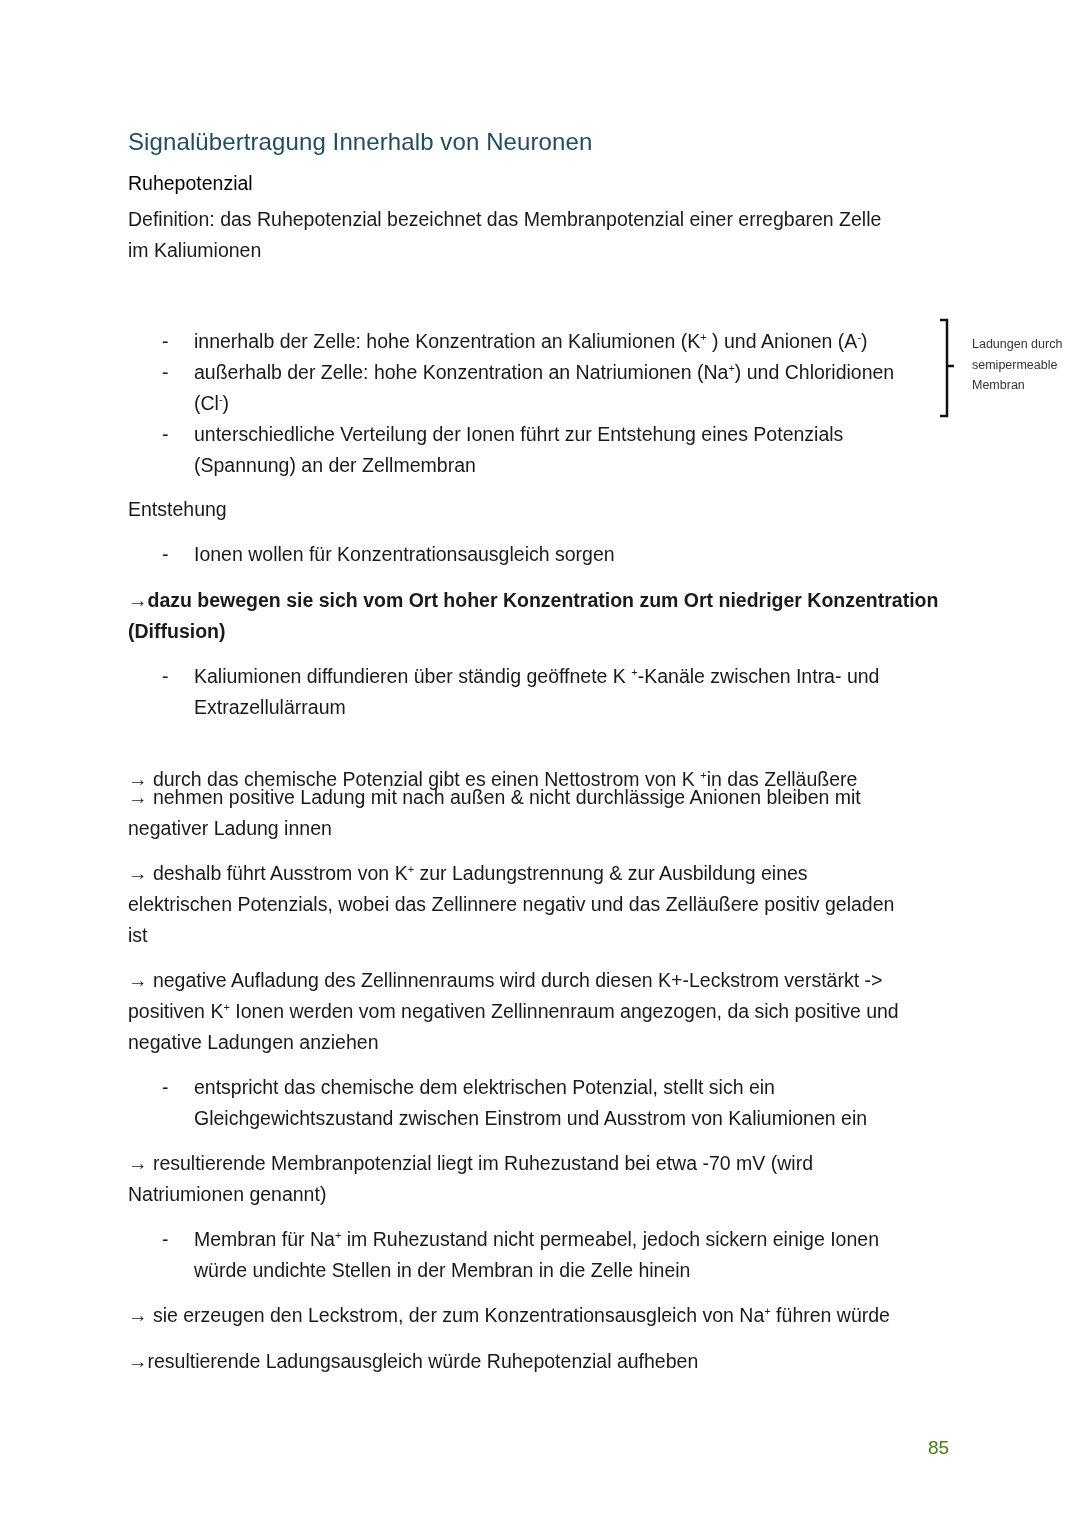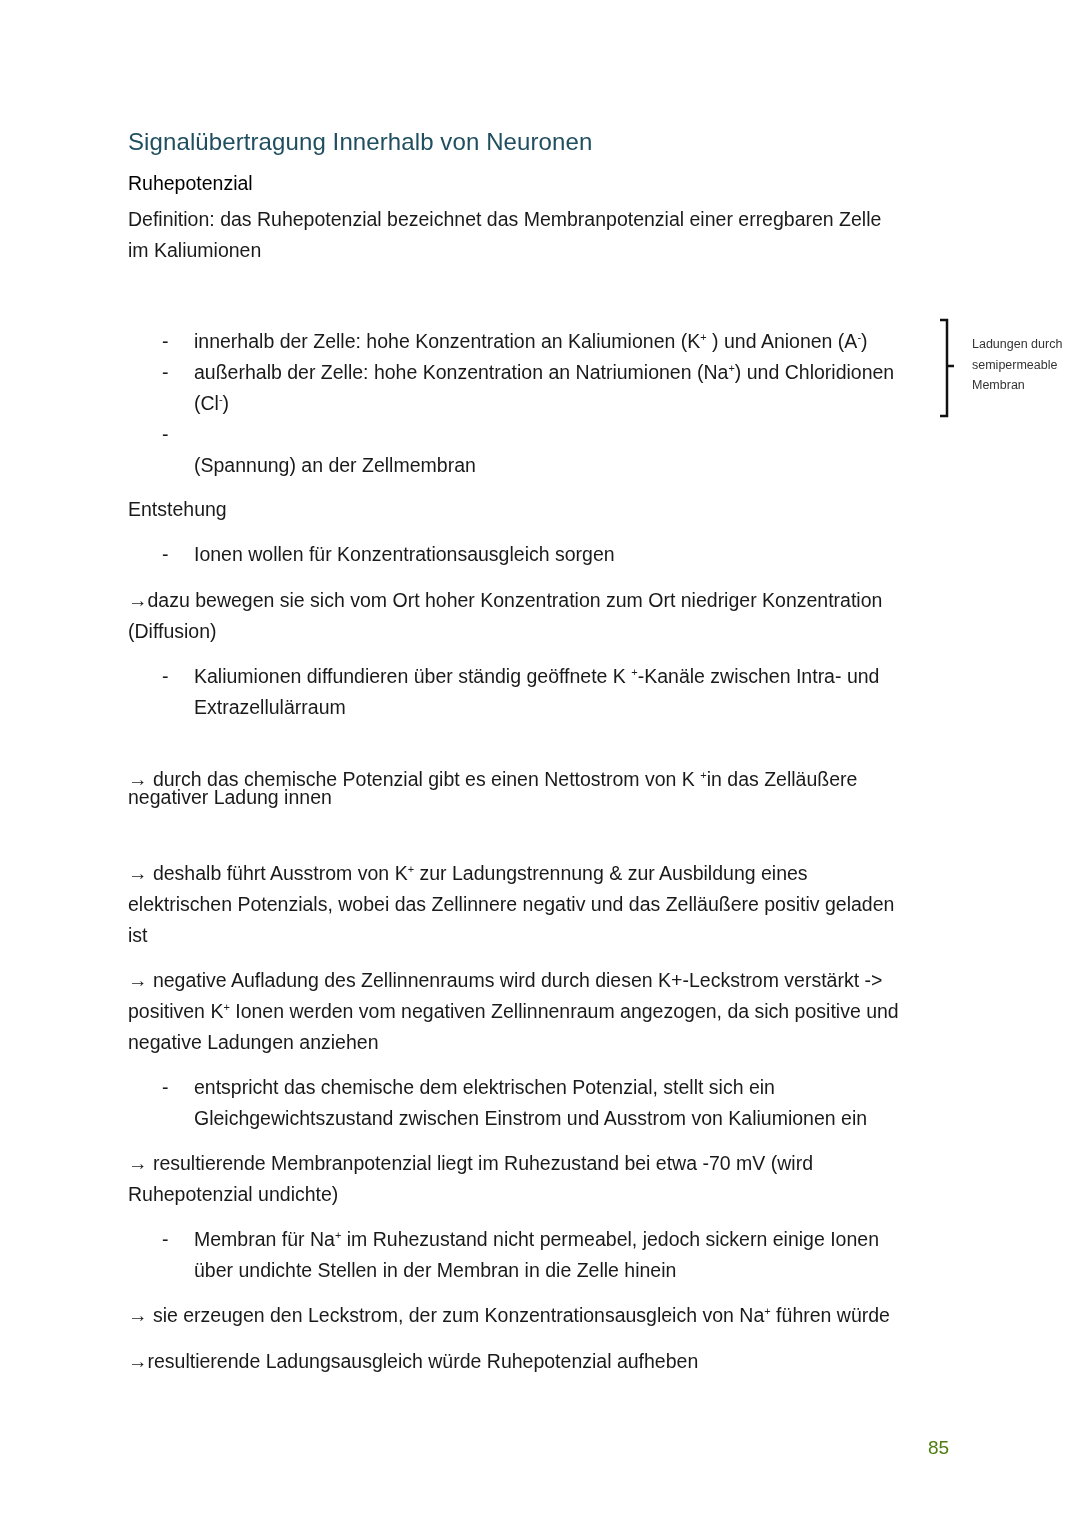--- a/index.html
+++ b/index.html
@@ -34,52 +34,53 @@
   <div class="li" style="top:326px;">
     <span class="dash">-</span>
     <span class="txt"><span>innerhalb der Zelle: hohe Konzentration an Kaliumionen (K</span><sup>+</sup><span> ) und Anionen (A</span><sup>-</sup><span>)</span></span>
   </div>
   <div class="li" style="top:357px;">
     <span class="dash">-</span>
     <span class="txt"><span>außerhalb der Zelle: hohe Konzentration an Natriumionen (Na</span><sup>+</sup><span>) und Chloridionen</span><br><span>(Cl</span><sup>-</sup><span>)</span></span>
   </div>
   <div class="li" style="top:419px;">
     <span class="dash">-</span>
-    <span class="txt"><br><span>(Spannung) an der Zellmembran</span></span>
+    <span class="txt"><span>unterschiedliche Verteilung der Ionen führt zur Entstehung eines Potenzials</span><br><span>(Spannung) an der Zellmembran</span></span>
   </div>
 
   <svg class="brace" viewBox="0 0 20 100">
     <path d="M2 2 H9 V48 H16 M9 48 V98 H2" fill="none" stroke="#111" stroke-width="2.5"></path>
   </svg>
   <div class="note">
     <div>Ladungen durch</div>
     <div>semipermeable</div>
     <div>Membran</div>
   </div>
 
   <div class="p" style="top:494px;">Entstehung</div>
 
   <div class="li" style="top:539px;">
     <span class="dash">-</span>
     <span class="txt">Ionen wollen für Konzentrationsausgleich sorgen</span>
   </div>
 
-  <div class="p" style="top:585px;">
+  <div class="p" style="top:585px;font-weight:bold;">
     <div>→dazu bewegen sie sich vom Ort hoher Konzentration zum Ort niedriger Konzentration</div>
     <div>(Diffusion)</div>
   </div>
 
   <div class="li" style="top:661px;">
     <span class="dash">-</span>
     <span class="txt"><span>Kaliumionen diffundieren über ständig geöffnete K </span><sup>+</sup><span>-Kanäle zwischen Intra- und</span><br><span>Extrazellulärraum</span></span>
   </div>
 
   <div class="p" style="top:737px;margin-top:27px;"><span>→ durch das chemische Potenzial gibt es einen Nettostrom von K </span><sup>+</sup><span>in das Zelläußere</span></div>
 
   <div class="p" style="top:782px;">
+    <div>→ nehmen positive Ladung mit nach außen &amp; nicht durchlässige Anionen bleiben mit</div>
     <div>negativer Ladung innen</div>
   </div>
 
   <div class="p" style="top:858px;">
     <div><span>→ deshalb führt Ausstrom von K</span><sup>+</sup><span> zur Ladungstrennung &amp; zur Ausbildung eines</span></div>
     <div>elektrischen Potenzials, wobei das Zellinnere negativ und das Zelläußere positiv geladen</div>
     <div>ist</div>
   </div>
 
   <div class="p" style="top:965px;">
@@ -88,26 +89,26 @@
     <div>negative Ladungen anziehen</div>
   </div>
 
   <div class="li" style="top:1072px;">
     <span class="dash">-</span>
     <span class="txt"><span>entspricht das chemische dem elektrischen Potenzial, stellt sich ein</span><br><span>Gleichgewichtszustand zwischen Einstrom und Ausstrom von Kaliumionen ein</span></span>
   </div>
 
   <div class="p" style="top:1148px;">
     <div>→ resultierende Membranpotenzial liegt im Ruhezustand bei etwa -70 mV (wird</div>
-    <div>Ruhepotenzial undichte)</div>
+    <div>Natriumionen genannt)</div>
   </div>
 
   <div class="li" style="top:1224px;">
     <span class="dash">-</span>
-    <span class="txt"><span>Membran für Na</span><sup>+</sup><span> im Ruhezustand nicht permeabel, jedoch sickern einige Ionen</span><br><span>über undichte Stellen in der Membran in die Zelle hinein</span></span>
+    <span class="txt"><span>Membran für Na</span><sup>+</sup><span> im Ruhezustand nicht permeabel, jedoch sickern einige Ionen</span><br><span>würde undichte Stellen in der Membran in die Zelle hinein</span></span>
   </div>
 
   <div class="p" style="top:1300px;"><span>→ sie erzeugen den Leckstrom, der zum Konzentrationsausgleich von Na</span><sup>+</sup><span> führen würde</span></div>
 
   <div class="p" style="top:1346px;">→resultierende Ladungsausgleich würde Ruhepotenzial aufheben</div>
 
   <div class="pagenum">85</div>
 </div>
 
 </body></html>

